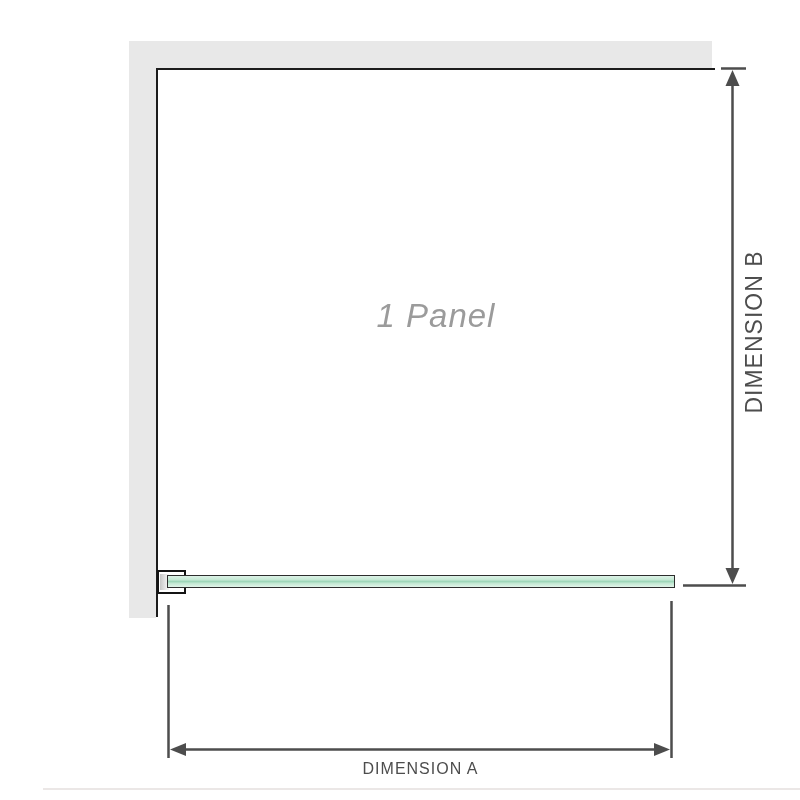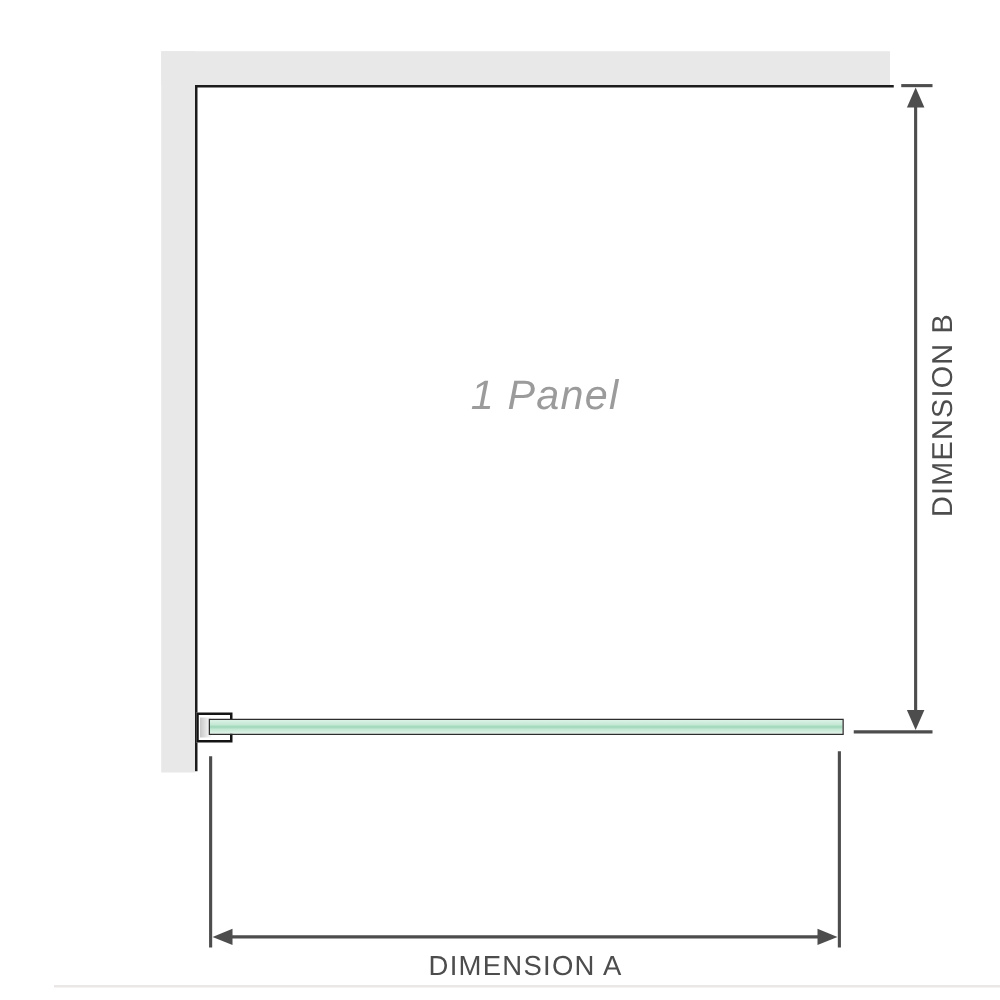--- a/index.html
+++ b/index.html
@@ -33,21 +33,21 @@
   .glass-bar{
     position:absolute;left:124px;top:575px;width:508px;height:13px;box-sizing:border-box;
     border:1.5px solid #2d2d2d;z-index:5;
     background:linear-gradient(180deg,#ddf2e7 0%,#c3e8d3 35%,#9ed6b9 50%,#c3e8d3 68%,#e2f4ea 100%);
   }
   
   .dim-svg{position:absolute;left:0;top:0;width:800px;height:800px;z-index:2;}
   
   .dim-a-label{
     position:absolute;left:126px;top:760px;width:503px;text-align:center;
-    font-size:22px;color:#4d4d4d;letter-spacing:1px;font-weight:400;white-space:nowrap;
+    font-size:16px;color:#4d4d4d;letter-spacing:1px;font-weight:400;white-space:nowrap;
   }
   .dim-b-label{
     position:absolute;left:711px;top:332px;transform:translate(-50%,-50%) rotate(-90deg);
     font-size:23px;color:#4d4d4d;letter-spacing:1px;font-weight:400;white-space:nowrap;
   }
   .bottom-separator{position:absolute;left:0;top:788px;width:800px;height:2px;background:#ebe7e6;}
 </style>
 </head>
 <body>
 

